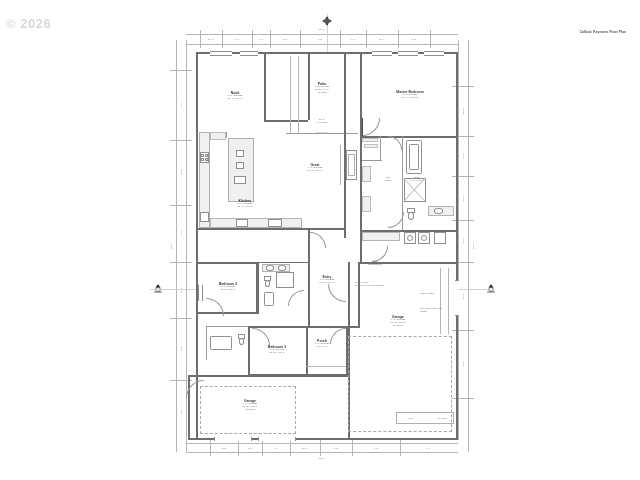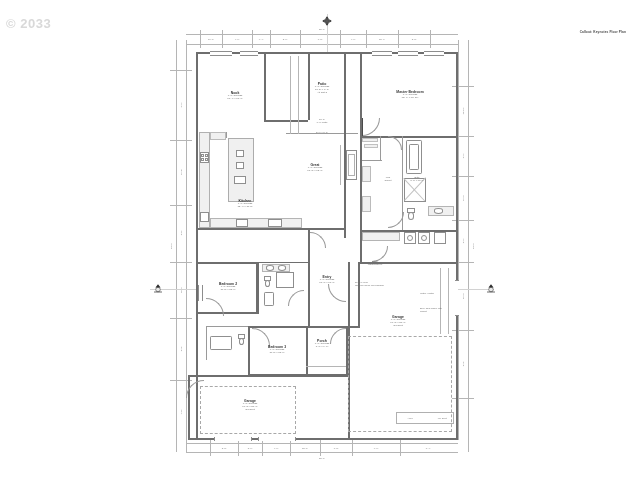--- a/index.html
+++ b/index.html
@@ -75,21 +75,21 @@
   .marker svg{display:block;}
 
   
   .gridline{position:absolute;background:#d2d2d2;}
 </style>
 </head>
 <body>
 
 <div id="sheet">
 
-  <div class="watermark">© 2033</div>
+  <div class="watermark">© 2026</div>
   <div class="sheet-title">Callout: Keynotes Floor Plan</div>
 
   <div class="dimline" style="left:186px;top:34px;width:272px;"></div>
   <div class="dimline" style="left:186px;top:44px;width:272px;"></div>
 
   <div class="dimline" style="left:186px;top:452px;width:272px;"></div>
   <div class="dimline" style="left:186px;top:443px;width:272px;"></div>
 
   <div class="dimline-v" style="left:176px;top:40px;height:412px;"></div>
   <div class="dimline-v" style="left:186px;top:40px;height:412px;"></div>

